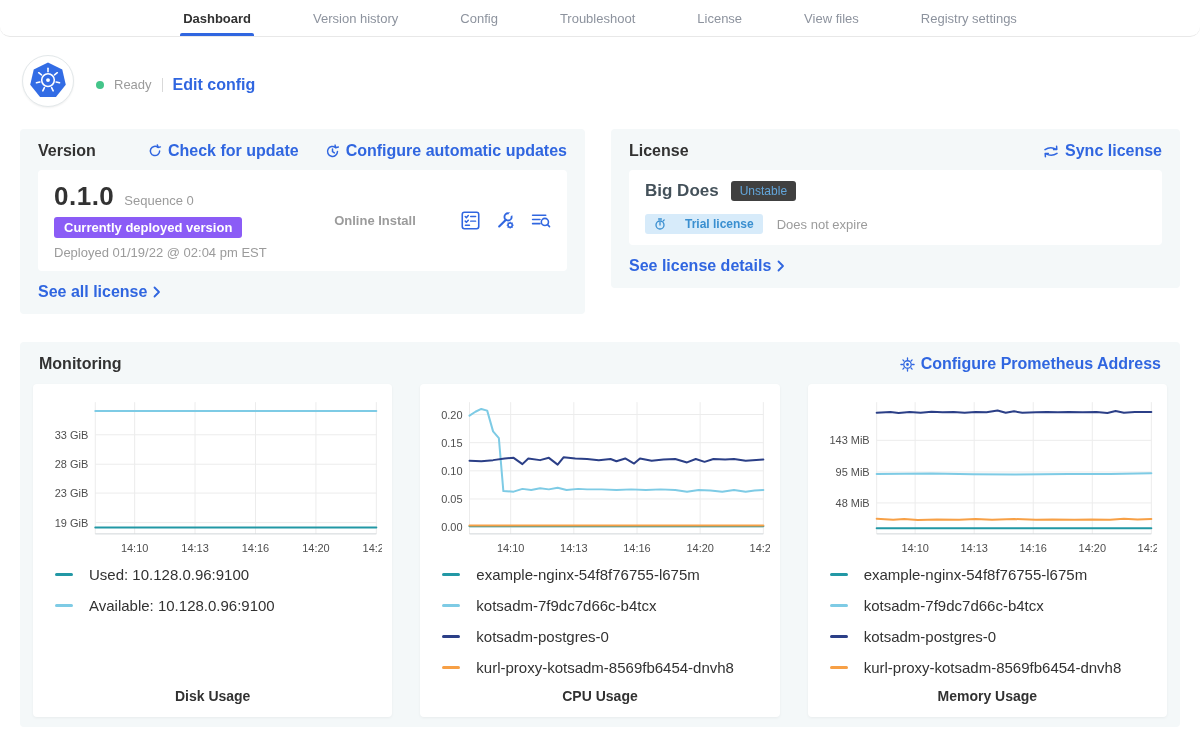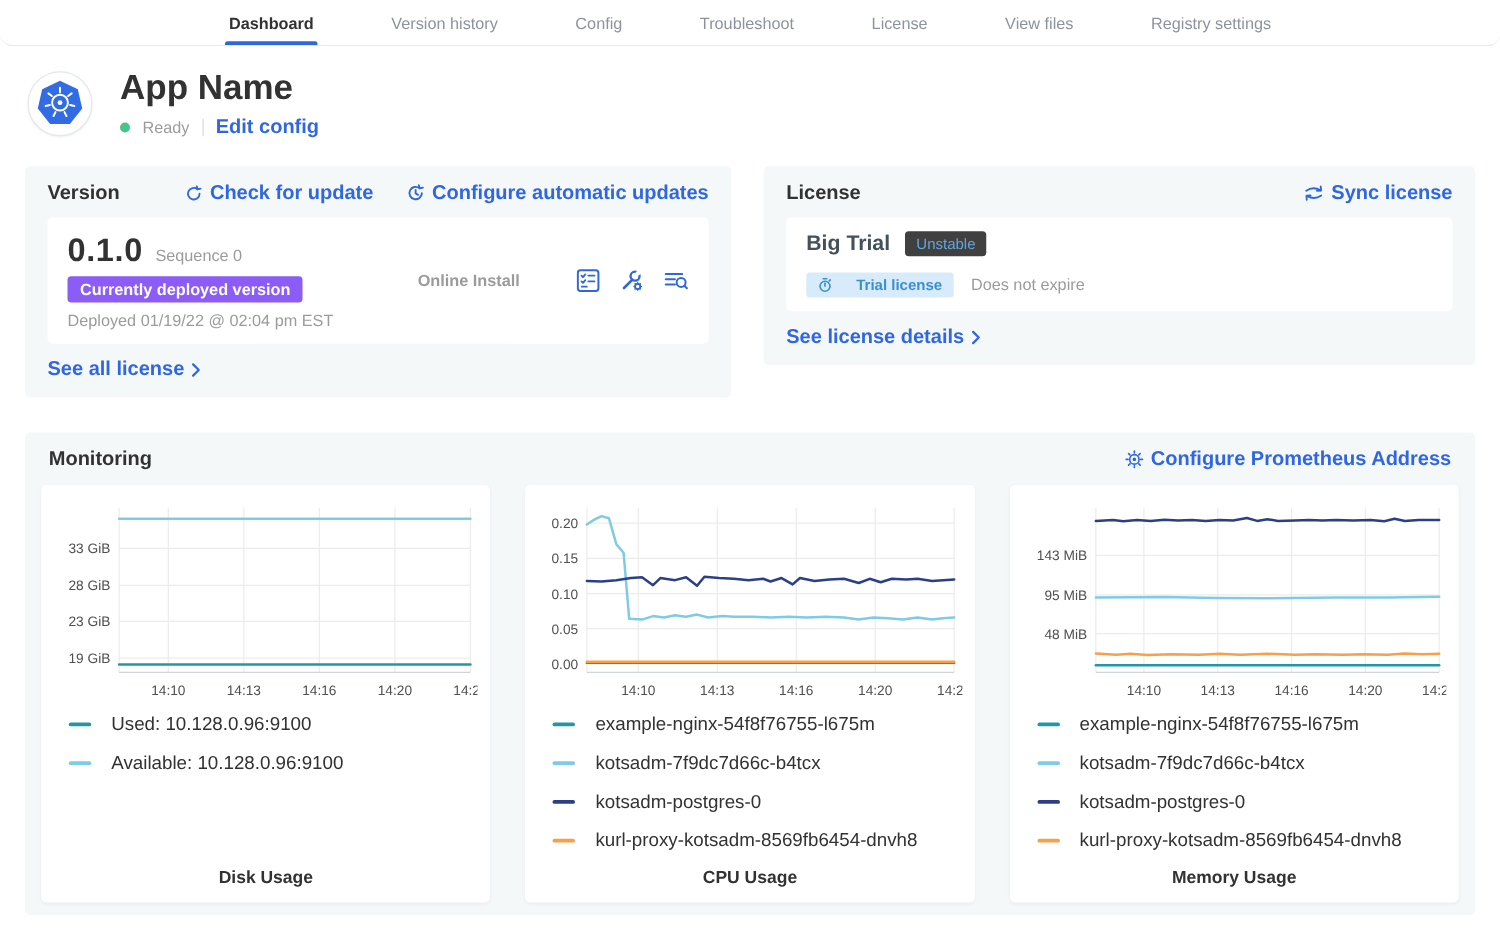--- a/index.html
+++ b/index.html
@@ -91,21 +91,20 @@
             <line x1="32.4" y1="18" x2="35.6" y2="15.6"></line>
             <line x1="34.2" y1="26.1" x2="38.1" y2="27"></line>
             <line x1="29.1" y1="32.6" x2="30.9" y2="36.2"></line>
             <line x1="20.9" y1="32.6" x2="19.1" y2="36.2"></line>
             <line x1="15.8" y1="26.1" x2="11.9" y2="27"></line>
             <line x1="17.6" y1="18" x2="14.4" y2="15.6"></line>
           </g>
         </svg>
       </div>
       <div>
-        <div class="app-title">App Name</div>
         <div class="app-status-row">
           <span class="status-dot"></span>
           <span class="status-text">Ready</span>
           <span class="divider-v"></span>
           <a class="link">Edit config</a>
         </div>
       </div>
     </div>
 
     <div class="cards-row">
@@ -206,21 +205,21 @@
                   <path d="M2.4 11.8l-.2-3.2 3.2-.2"></path>
                 </g>
               </svg>
               <span>Sync license</span>
             </a>
           </span>
         </div>
 
         <div class="inner-card">
           <div class="license-name-row">
-            <span class="license-name">Big Trial</span>
+            <span class="license-name">Big Does</span>
             <span class="badge-unstable">Unstable</span>
           </div>
           <div class="license-meta-row">
             <span class="badge-trial">
               <svg width="12" height="12" viewBox="0 0 12 12">
                 <circle cx="6" cy="7" r="4" fill="none" stroke="#3a8fd0" stroke-width="1.3"></circle>
                 <line x1="6" y1="7" x2="6" y2="4.6" stroke="#3a8fd0" stroke-width="1.3" stroke-linecap="round"></line>
                 <line x1="4.6" y1="1" x2="7.4" y2="1" stroke="#3a8fd0" stroke-width="1.3" stroke-linecap="round"></line>
                 <line x1="9.4" y1="2.7" x2="10.2" y2="1.9" stroke="#3a8fd0" stroke-width="1.3" stroke-linecap="round"></line>
               </svg>

